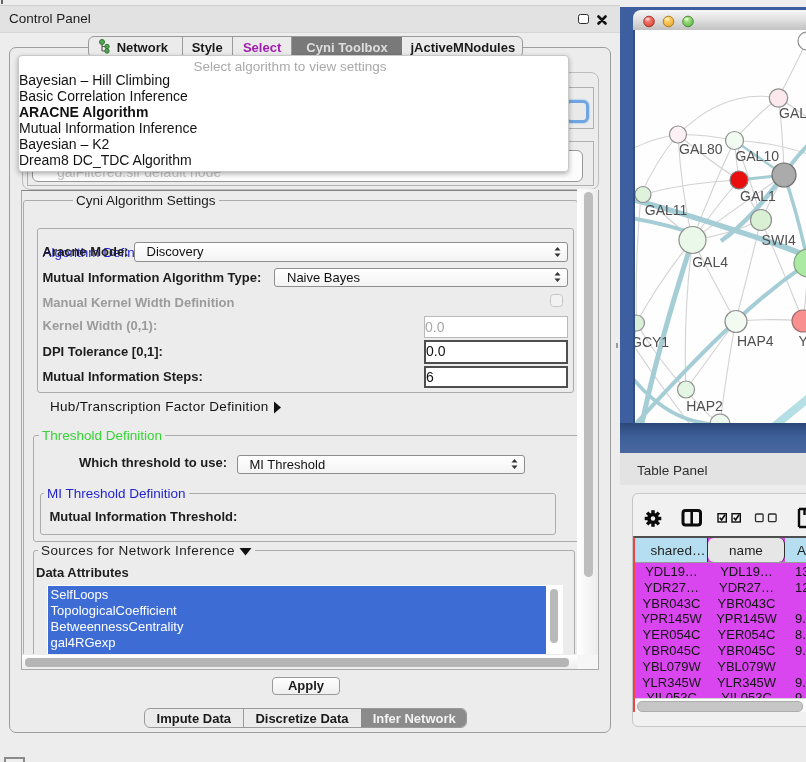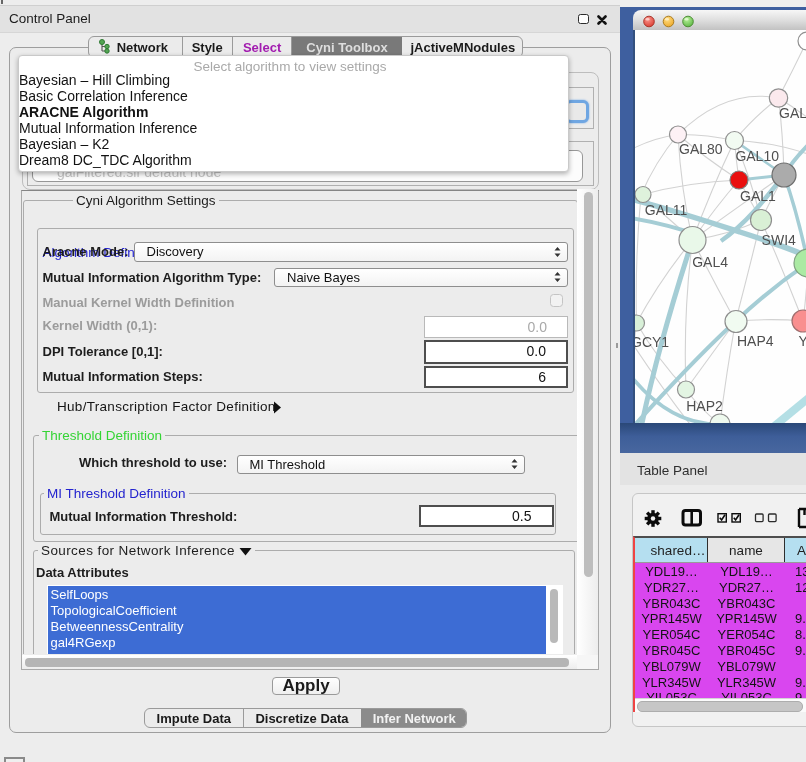--- a/index.html
+++ b/index.html
@@ -6,21 +6,21 @@
   body{width:806px;height:762px;position:relative;overflow:hidden;
        font-family:"Liberation Sans",sans-serif;background:#ededed;}
   .abs{position:absolute;}
   .lbl{font-size:13px;font-weight:bold;color:#1d1d1d;white-space:nowrap;}
   .dis{color:#9b9b9b;}
   .grp{position:absolute;border:1px solid #acacac;border-radius:3px;}
   .gt{position:absolute;top:-8px;background:#ececec;padding:0 3px;font-size:13.5px;white-space:nowrap;line-height:15px;}
   .combo{position:absolute;background:linear-gradient(#ffffff,#f3f3f3);border:1px solid #8e8e8e;border-radius:3px;
          font-size:13px;color:#111;line-height:18px;padding-left:12px;box-sizing:border-box;}
   .tf{position:absolute;background:#fff;border:2px solid #4e4e4e;box-sizing:border-box;
-      font-size:14px;color:#111;text-align:right;padding-right:20px;}
+      font-size:14px;color:#111;text-align:left;padding-right:20px;}
   .arr{position:absolute;right:6px;top:50%;margin-top:-5px;width:7px;height:10px;}
 </style>
 </head>
 <body>
 
 <div class="abs" style="left:620px;top:7px;width:186px;height:446px;background:#3e5f9f;"></div>
 <div class="abs" style="left:620px;top:0;width:186px;height:7px;background:#eeeeee;"></div>
 
 <div class="abs" style="left:633px;top:10px;width:173px;height:20px;border-radius:8px 0 0 0;
      background:linear-gradient(#f7f7f7,#dcdcdc 55%,#c2c2c2);border-bottom:1px solid #767676;"></div>
@@ -189,21 +189,21 @@
   <path d="M166 10 L173 10 M166 10 L166 28 M166 28 L173 28 M171.5 10 L171.5 16" fill="none" stroke="#0b0b0b" stroke-width="2.4"></path>
 </svg>
 
 <div id="tbl" class="abs" style="left:633px;top:536px;width:173px;height:176px;background:#d946ef;
      border-top:2px solid #4e4e4e;border-left:2px solid #ef4444;box-sizing:border-box;overflow:hidden;
      font-size:13px;color:#141414;">
 
   <div style="position:absolute;left:0;top:0;width:73px;height:23.5px;background:#b5dff0;border-right:1px solid #2e2e2e;
        box-sizing:border-box;text-align:center;line-height:25px;font-size:13.5px;color:#222;padding-left:14px;">shared…</div>
   <div style="position:absolute;left:73px;top:0;width:77px;height:23.5px;background:#e6e6e6;border-right:1px solid #2e2e2e;
-       box-sizing:border-box;text-align:center;line-height:25px;font-size:13.5px;color:#222;">name</div>
+       box-sizing:border-box;text-align:center;line-height:25px;font-size:13.5px;color:#222;border-radius:6px;">name</div>
   <div style="position:absolute;left:150px;top:0;width:23px;height:23.5px;background:#b5dff0;
        box-sizing:border-box;line-height:25px;font-size:13.5px;color:#222;padding-left:12px;">A</div>
   <div style="position:absolute;left:0;top:23.5px;width:173px;height:1px;background:#9a9a9a;"></div>
 
   <div id="rows" style="position:absolute;left:0;top:26px;width:173px;">
     <div style="position:relative;height:15.8px;">
         <span style="position:absolute;left:0;width:73px;text-align:center;">YDL19…</span>
         <span style="position:absolute;left:73px;width:77px;text-align:center;">YDL19…</span>
         <span style="position:absolute;left:160px;">13</span>
       </div>
@@ -317,40 +317,39 @@
   </div>
   <div class="lbl dis" style="position:absolute;left:19.5px;top:106px;line-height:15px;">Manual Kernel Width Definition</div>
   <div style="position:absolute;left:527px;top:105px;width:13px;height:13px;border:1.5px solid #c4c4c4;border-radius:3.5px;background:#f2f2f2;box-sizing:border-box;"></div>
   <div class="lbl dis" style="position:absolute;left:19.5px;top:128.5px;line-height:15px;">Kernel Width (0,1):</div>
   <div class="tf" style="left:401px;top:126.5px;width:144px;height:22.5px;border:1px solid #b9b9b9;color:#a9a9a9;line-height:20px;">0.0</div>
   <div class="lbl" style="position:absolute;left:19.5px;top:155px;line-height:15px;">DPI Tolerance [0,1]:</div>
   <div class="tf" style="left:401px;top:151px;width:144px;height:23.5px;line-height:19px;">0.0</div>
   <div class="lbl" style="position:absolute;left:19.5px;top:180px;line-height:15px;">Mutual Information Steps:</div>
   <div class="tf" style="left:401px;top:176.5px;width:144px;height:22px;line-height:18px;">6</div>
 
-  <div style="position:absolute;left:34px;top:210px;font-size:13.5px;letter-spacing:0.3px;color:#141414;line-height:15px;">Hub/Transcription Factor Definition</div>
+  <div style="position:absolute;left:27px;top:210px;font-size:13.5px;letter-spacing:0.3px;color:#141414;line-height:15px;">Hub/Transcription Factor Definition</div>
   <svg style="position:absolute;left:250px;top:211px;" width="9" height="15" viewBox="0 0 9 15">
       <path d="M1 1.5 L8 7.5 L1 13.5 Z" fill="#111"></path>
     </svg>
 
   <div class="grp" style="left:10px;top:245.5px;width:539px;height:105px;padding-left:42px;">
     <div class="gt" style="left:5px;color:#35d435;">Threshold Definition</div>
   </div>
   <div class="lbl" style="position:absolute;left:0px;top:265.5px;width:204px;text-align:right;line-height:15px;">Which threshold to use:</div>
   <div class="combo" style="left:213.5px;top:265.5px;width:288.5px;height:19.5px;">MI Threshold
     <svg class="arr" viewBox="0 0 7 10">
         <path d="M3.5 0 L6.5 3.5 L0.5 3.5 Z M3.5 10 L6.5 6.5 L0.5 6.5 Z" fill="#333"></path>
       </svg>
   </div>
 
   <div class="grp" style="left:17px;top:304px;width:513.5px;height:40px;">
     <div class="gt" style="left:3px;color:#2424cf;">MI Threshold Definition</div>
   </div>
   <div class="lbl" style="position:absolute;left:26.5px;top:319.5px;line-height:15px;">Mutual Information Threshold:</div>
-  <div class="tf" style="left:395.5px;top:315.5px;width:135px;height:22.5px;line-height:18px;">0.5</div>
 
   <div class="grp" style="left:10px;top:361px;width:540px;height:120px;">
     <div class="gt" style="left:4px;color:#1d1d1d;letter-spacing:0.4px;">Sources for Network Inference <svg style="vertical-align:-1px;" width="13" height="9" viewBox="0 0 13 9">
           <path d="M0.5 1 L12.5 1 L6.5 8.5 Z" fill="#111"></path>
         </svg></div>
   </div>
   <div class="lbl" style="position:absolute;left:13px;top:376px;line-height:15px;">Data Attributes</div>
   <div style="position:absolute;left:23.5px;top:396px;width:516px;height:75px;background:#fff;"></div>
   <div style="position:absolute;left:24.5px;top:396.5px;width:498.5px;height:75px;background:#3d6cd4;
        font-size:13px;color:#ffffff;padding:1.5px 0 0 3px;line-height:16px;box-sizing:border-box;">
@@ -358,21 +357,21 @@
   <div style="position:absolute;left:527px;top:400px;width:8px;height:54px;background:#b9b9b9;border-radius:4px;"></div>
 </div>
 
 <div class="abs" style="left:577px;top:189px;width:21px;height:466px;background:linear-gradient(90deg,#ffffff,#ededed);"></div>
 <div class="abs" style="left:584px;top:192px;width:9px;height:385px;background:#bdbdbd;border-radius:5px;"></div>
 <div class="abs" style="left:22px;top:655px;width:555px;height:13.5px;background:linear-gradient(#ffffff,#ededed);"></div>
 <div class="abs" style="left:577px;top:655px;width:21px;height:13.5px;background:#f6f6f6;"></div>
 <div class="abs" style="left:25px;top:657.5px;width:544px;height:9px;background:#b5b5b5;border-radius:4px;"></div>
 
 <div class="abs" style="left:272px;top:677px;width:66px;height:16px;border:1px solid #9a9a9a;border-radius:4px;
-     background:linear-gradient(#fefefe,#efefef);text-align:center;font-size:17px;font-weight:bold;color:#1b1b1b;line-height:15px;">Apply</div>
+     background:linear-gradient(#fefefe,#efefef);text-align:center;font-size:13px;font-weight:bold;color:#1b1b1b;line-height:15px;">Apply</div>
 
 <div class="abs" style="left:144px;top:708px;width:323px;height:20px;border:1px solid #9a9a9a;
      border-radius:6px;background:#ebebeb;box-sizing:border-box;overflow:hidden;">
   <div style="position:absolute;left:0;top:0;width:98.5px;height:20px;font-size:13px;font-weight:bold;color:#1a1a1a;
        line-height:19px;text-align:center;border-right:1px solid #9a9a9a;box-sizing:border-box;">Impute Data</div>
   <div style="position:absolute;left:98.5px;top:0;width:117px;height:20px;font-size:13px;font-weight:bold;color:#1a1a1a;
        line-height:19px;text-align:center;box-sizing:border-box;">Discretize Data</div>
   <div style="position:absolute;left:215.5px;top:0;width:107.5px;height:20px;font-size:13px;font-weight:bold;color:#f2f2f2;
        line-height:19px;text-align:center;background:#8b8b8b;box-sizing:border-box;">Infer Network</div>
 </div>

